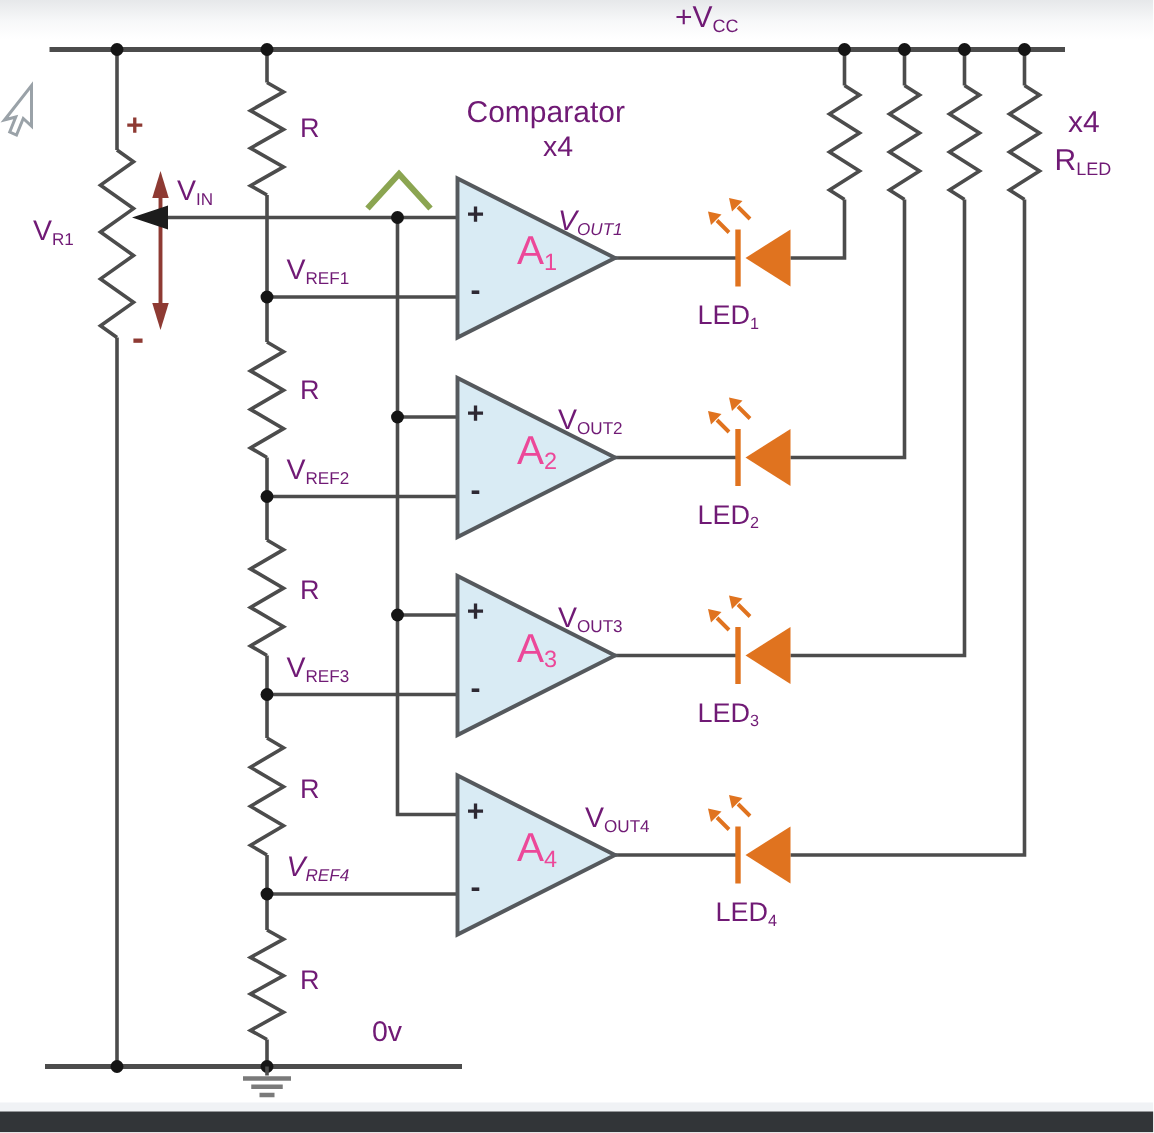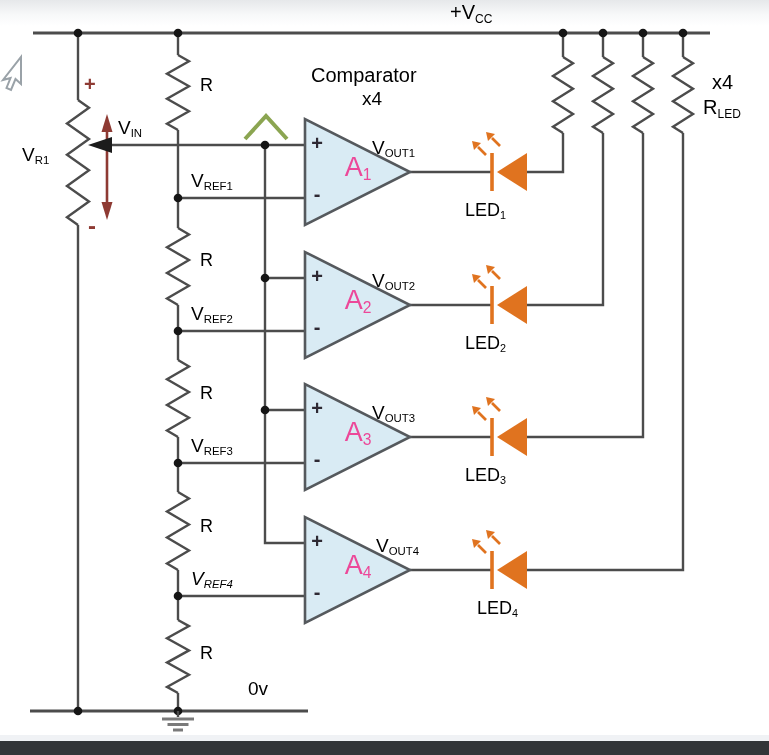--- a/index.html
+++ b/index.html
@@ -7,21 +7,21 @@
     position:relative;width:769px;height:755px;background:#ffffff;
     font-family:"Liberation Sans",sans-serif;overflow:hidden;
   }
   .top-strip{
     position:absolute;left:0;top:0;width:769px;height:26px;
     background:linear-gradient(180deg,#e6e8ea 0%,#f7f8f9 55%,#ffffff 100%);
   }
   .pre-bar{position:absolute;left:0;top:735px;width:769px;height:6px;background:#f0f2f5;}
   .bottom-bar{position:absolute;left:0;top:741px;width:769px;height:14px;}
   svg.circuit{position:absolute;left:0;top:0;}
-  .lbl{position:absolute;line-height:1;white-space:nowrap;color:#000000;}
+  .lbl{position:absolute;line-height:1;white-space:nowrap;color:#701a75;}
   .sub{font-size:0.60em;vertical-align:-0.30em;letter-spacing:0;}
   .f20{font-size:20px;}
   .f19{font-size:19px;}
   .f18{font-size:18px;}
   .maroon{color:#8e3a33;font-weight:bold;}
   .sign{font-size:20px;font-weight:bold;color:#2e2933;width:18px;text-align:center;}
   .aLbl{font-size:27px;color:#ec4899;width:58px;text-align:center;}
   .aLbl .sub{font-size:0.58em;vertical-align:-0.25em;}
   .ctr{text-align:center;}
   .semib{font-weight:400;}
@@ -145,40 +145,40 @@
   <div class="lbl f19" style="left:22px;top:145px;"><span>V</span><span class="sub">R1</span></div>
   <div class="lbl f20 maroon" style="left:84px;top:74px;"><span>+</span></div>
   <div class="lbl maroon" style="left:88px;top:214px;font-size:24px;"><span>-</span></div>
   <div class="lbl f19" style="left:118px;top:118px;"><span>V</span><span class="sub">IN</span></div>
 
   <div class="lbl f19 semib" style="left:248px;top:679px;"><span>0v</span></div>
 
   <div class="lbl aLbl" style="left:329px;top:154px;"><span>A</span><span class="sub">1</span></div>
   <div class="lbl sign" style="left:308px;top:133px;"><span>+</span></div>
   <div class="lbl sign" style="left:308px;top:184px;"><span>-</span></div>
-  <div class="lbl f19" style="left:372px;top:138px;"><span>V</span><span class="sub">OUT1</span></div>
+  <div class="lbl f19" style="left:372px;top:138px;font-style:italic;"><span>V</span><span class="sub">OUT1</span></div>
   <div class="lbl f19" style="left:191px;top:171px;"><span>V</span><span class="sub">REF1</span></div>
   <div class="lbl f18" style="left:465px;top:201px;"><span>LED</span><span class="sub">1</span></div>
 
   <div class="lbl aLbl" style="left:329px;top:287px;"><span>A</span><span class="sub">2</span></div>
   <div class="lbl sign" style="left:308px;top:266px;"><span>+</span></div>
   <div class="lbl sign" style="left:308px;top:317px;"><span>-</span></div>
   <div class="lbl f19" style="left:372px;top:271px;text-align:center;"><span>V</span><span class="sub">OUT2</span></div>
   <div class="lbl f19" style="left:191px;top:304px;"><span>V</span><span class="sub">REF2</span></div>
   <div class="lbl f18" style="left:465px;top:334px;"><span>LED</span><span class="sub">2</span></div>
 
   <div class="lbl aLbl" style="left:329px;top:419px;"><span>A</span><span class="sub">3</span></div>
   <div class="lbl sign" style="left:308px;top:398px;"><span>+</span></div>
   <div class="lbl sign" style="left:308px;top:449px;"><span>-</span></div>
   <div class="lbl f19" style="left:372px;top:403px;"><span>V</span><span class="sub">OUT3</span></div>
   <div class="lbl f19" style="left:191px;top:436px;"><span>V</span><span class="sub">REF3</span></div>
   <div class="lbl f18" style="left:465px;top:466px;"><span>LED</span><span class="sub">3</span></div>
 
   <div class="lbl aLbl" style="left:329px;top:552px;"><span>A</span><span class="sub">4</span></div>
   <div class="lbl sign" style="left:308px;top:531px;"><span>+</span></div>
   <div class="lbl sign" style="left:308px;top:582px;"><span>-</span></div>
-  <div class="lbl f19" style="left:376px;top:536px;text-align:right;"><span>V</span><span class="sub">OUT4</span></div>
+  <div class="lbl f19" style="left:390px;top:536px;text-align:right;"><span>V</span><span class="sub">OUT4</span></div>
   <div class="lbl f19" style="left:191px;top:569px;font-style:italic;"><span>V</span><span class="sub">REF4</span></div>
   <div class="lbl f18" style="left:477px;top:599px;text-align:right;"><span>LED</span><span class="sub">4</span></div>
 
   <div class="pre-bar"></div>
   <div class="bottom-bar" style="background: rgb(50, 53, 56);"></div>
 </div>
 
 </body></html>

